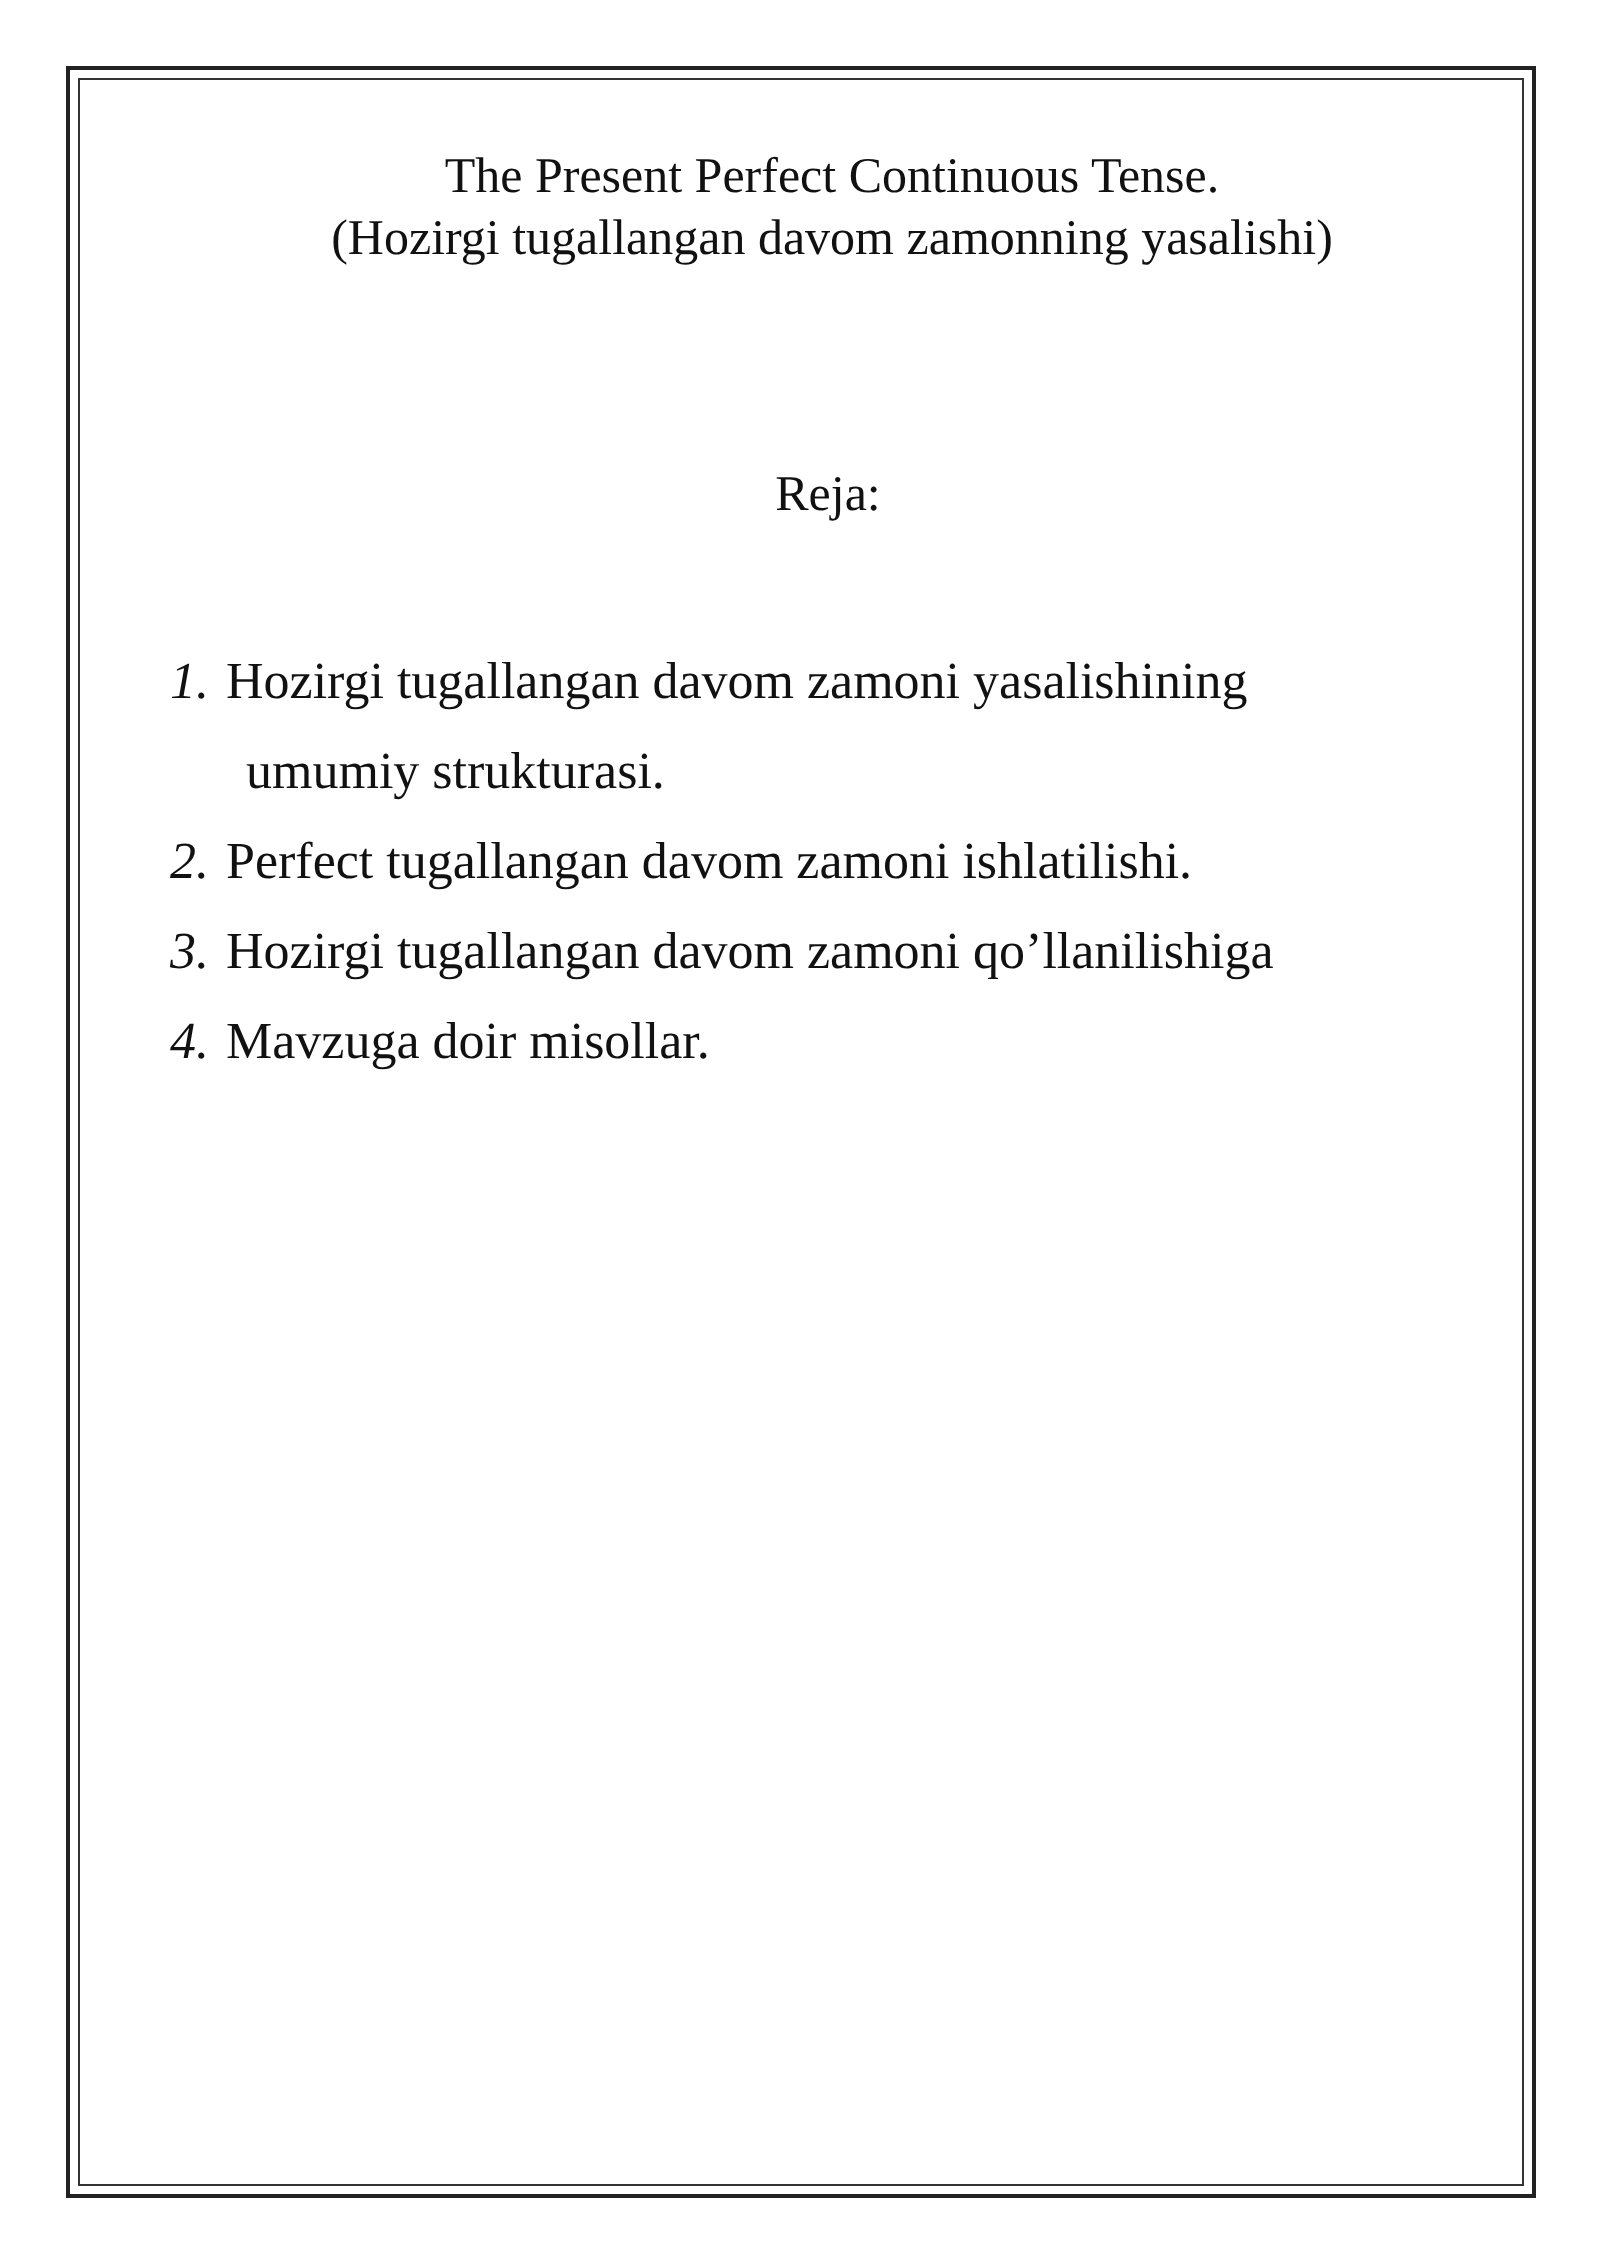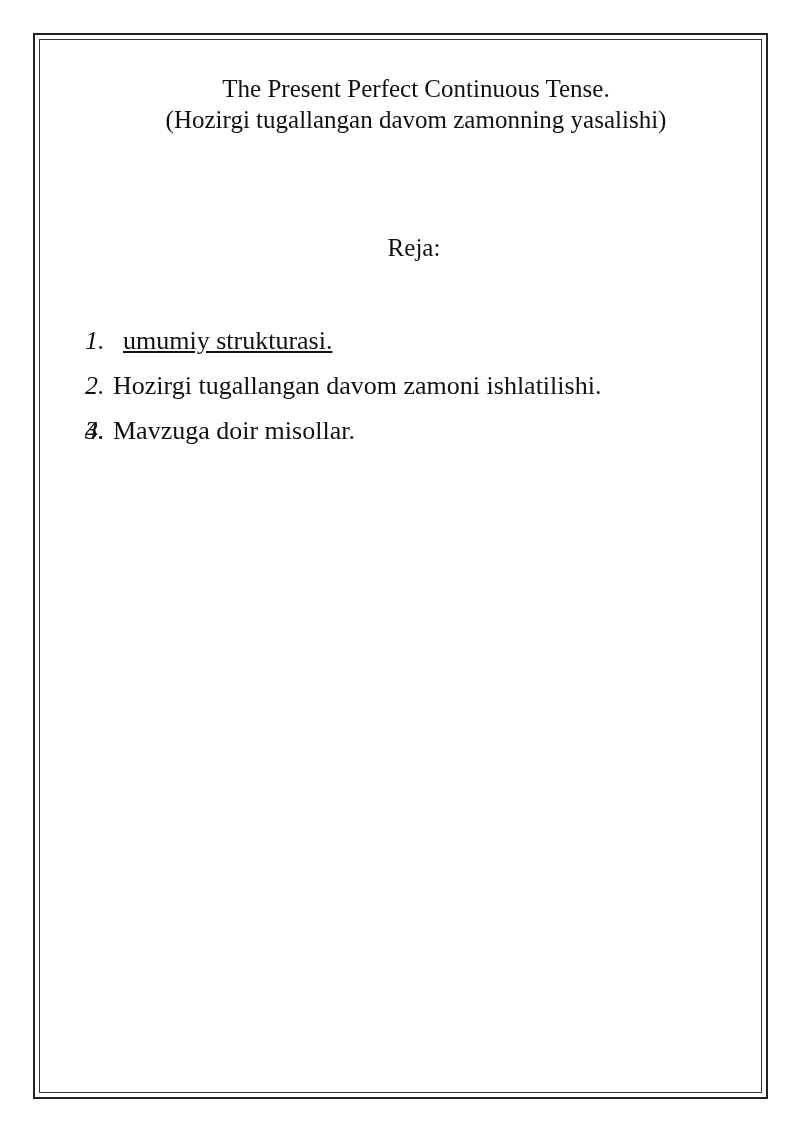--- a/index.html
+++ b/index.html
@@ -13,49 +13,51 @@
       font-family: "Liberation Serif", serif; font-size: 25px; line-height: 30px; }
     .title-1 { top: 74px; left: 16px; }
     .title-2 { top: 105px; left: 16px; }
     .reja { position: absolute; top: 233px; left: 0; width: 800px; text-align: center;
       font-family: "Liberation Serif", serif; font-size: 25px; line-height: 30px; left: 14px; }
     .plan { position: absolute; left: 85px; top: 318px; width: 660px;
       font-family: "Liberation Serif", serif; font-size: 26px; line-height: 45px; }
     .plan-item { position: relative; padding-left: 28px; }
     .plan-num { position: absolute; left: 0; top: 0; font-style: italic; }
     .plan-text { display: block; }
-    .plan-text .cont { padding-left: 10px; display: block; text-decoration: underline; }
+    .plan-text .cont { padding-left: 10px; display: block; }
   </style>
 </head>
 <body>
 
 <div class="outer-border"></div>
 <div class="inner-border"></div>
 
 <div class="title title-1">The Present Perfect Continuous Tense.</div>
 <div class="title title-2">(Hozirgi tugallangan davom zamonning yasalishi)</div>
 
 <div class="reja">Reja:</div>
 
 <div class="plan">
   <div class="plan-item">
     <span class="plan-num">1.</span>
     <span class="plan-text">
+      <span>Hozirgi tugallangan davom zamoni yasalishining</span>
       <span class="cont">umumiy strukturasi.</span>
     </span>
   </div>
   <div class="plan-item">
     <span class="plan-num">2.</span>
     <span class="plan-text">
-      <span>Hozirgi tugallangan davom zamoni ishlatilishi.</span>
+      <span>Perfect tugallangan davom zamoni ishlatilishi.</span>
     </span>
   </div>
   <div class="plan-item">
     <span class="plan-num">3.</span>
     <span class="plan-text">
+      <span>Hozirgi tugallangan davom zamoni qo’llanilishiga</span>
     </span>
   </div>
   <div class="plan-item">
     <span class="plan-num">4.</span>
     <span class="plan-text">
       <span>Mavzuga doir misollar.</span>
     </span>
   </div>
 </div>
 

